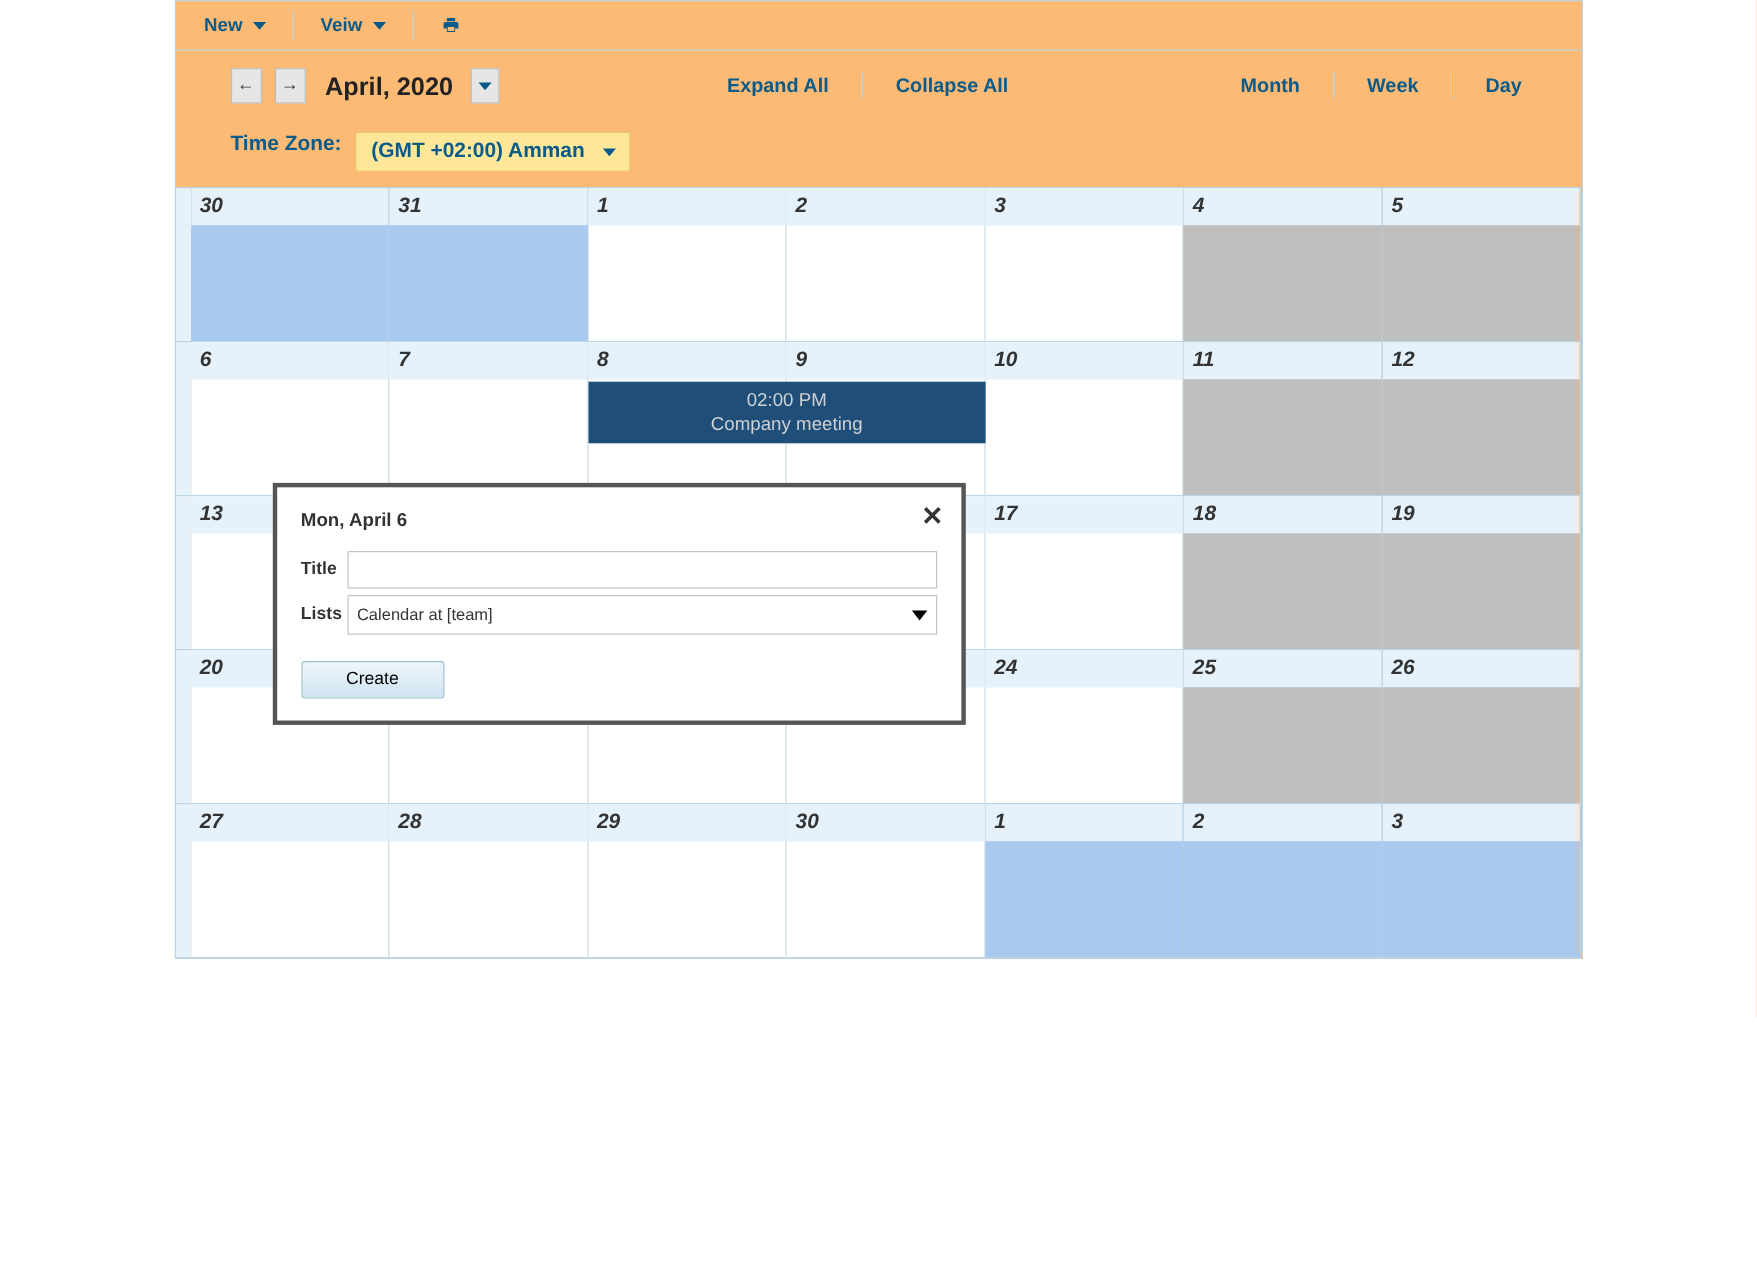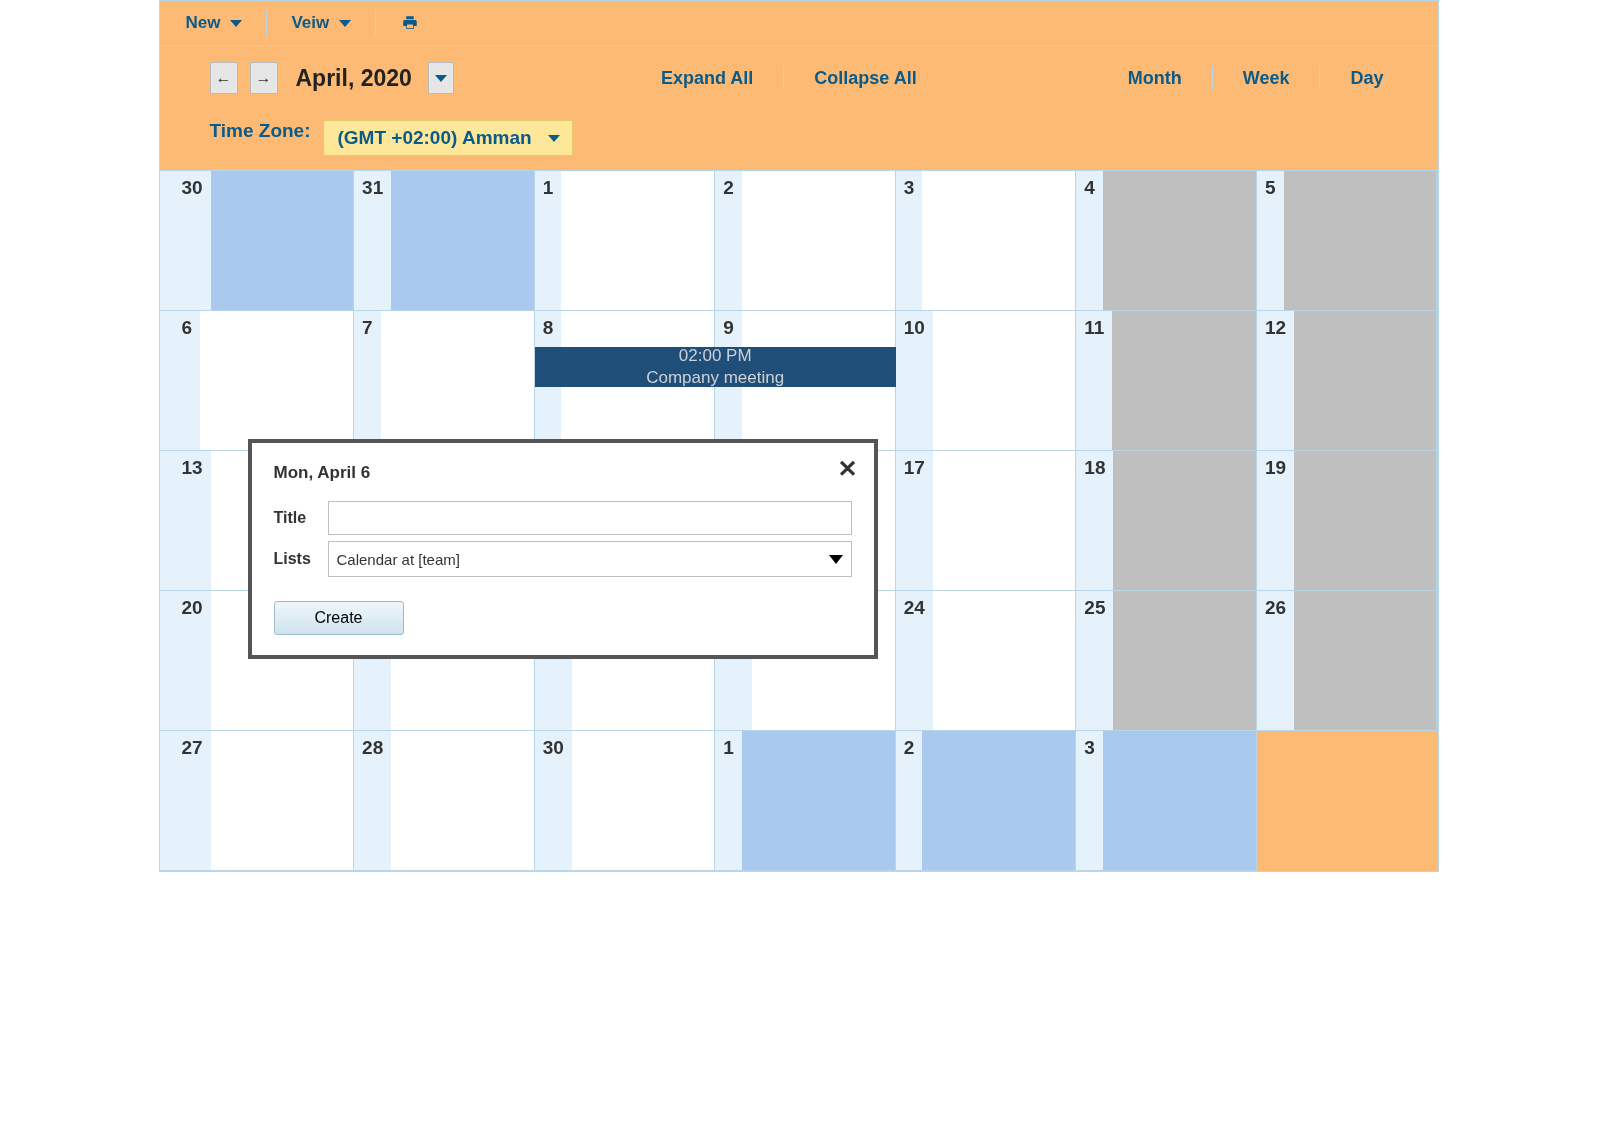--- a/index.html
+++ b/index.html
@@ -143,22 +143,23 @@
   }
   .row-gutter {
     background: #e6f2fb;
     border-bottom: 1px solid #b8d6e8;
   }
   .cell {
     border-right: 1px solid #b8d6e8;
     border-bottom: 1px solid #b8d6e8;
     background: #ffffff;
     display: flex;
-    flex-direction: row;
+    flex-direction: column;
     position: relative;
+    font-style: italic;
   }
   .cell .num {
     background: #e6f2fb;
     font-size: 19px;
     font-weight: 700;
     color: #333;
     padding: 6px 8px;
   }
   .cell.outside { background: #a9c9ee; }
   .cell.weekend { background: #bfbfbf; }
@@ -199,21 +200,20 @@
     cursor: pointer;
   }
   .popup-date {
     font-size: 17px;
     font-weight: 700;
     margin-bottom: 18px;
   }
   .popup-row {
     display: flex;
     align-items: center;
-    gap: 12px;
     margin-bottom: 6px;
   }
   .popup-label {
     width: 42px;
     font-size: 16px;
     font-weight: 700;
   }
   .popup-input {
     flex: 1;
     height: 34px;
@@ -426,36 +426,40 @@
       <div class="row-gutter"></div>
       <div class="cell">
         <div class="num">27</div>
         <div class="body"></div>
       </div>
       <div class="cell">
         <div class="num">28</div>
         <div class="body"></div>
       </div>
       <div class="cell">
+        <div class="num">29</div>
+        <div class="body"></div>
+      </div>
+      <div class="cell">
         <div class="num">30</div>
         <div class="body"></div>
       </div>
       <div class="cell outside">
         <div class="num">1</div>
         <div class="body"></div>
       </div>
       <div class="cell outside">
         <div class="num">2</div>
         <div class="body"></div>
       </div>
       <div class="cell outside">
         <div class="num">3</div>
         <div class="body"></div>
       </div>
-      <div class="event" style="top:176px; left:calc(14px + 2*((100% - 14px)/7)); width:calc(2*((100% - 14px)/7)); height:40px;">
+      <div class="event" style="top:176px; left:calc(14px + 2*((100% - 14px)/7)); width:calc(2*((100% - 14px)/7)); height:56px;">
       <div>02:00 PM</div>
       <div>Company meeting</div>
     </div>
 
     <div class="popup">
       <div class="popup-close">✕</div>
       <div class="popup-date">Mon, April 6</div>
       <div class="popup-row">
         <div class="popup-label">Title</div>
         <input class="popup-input" type="text" value="" style="">

